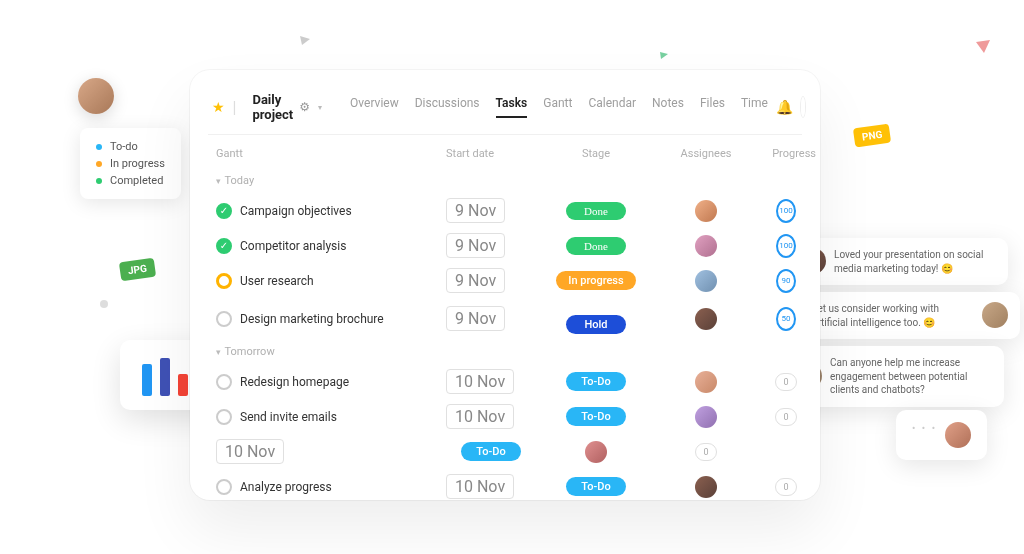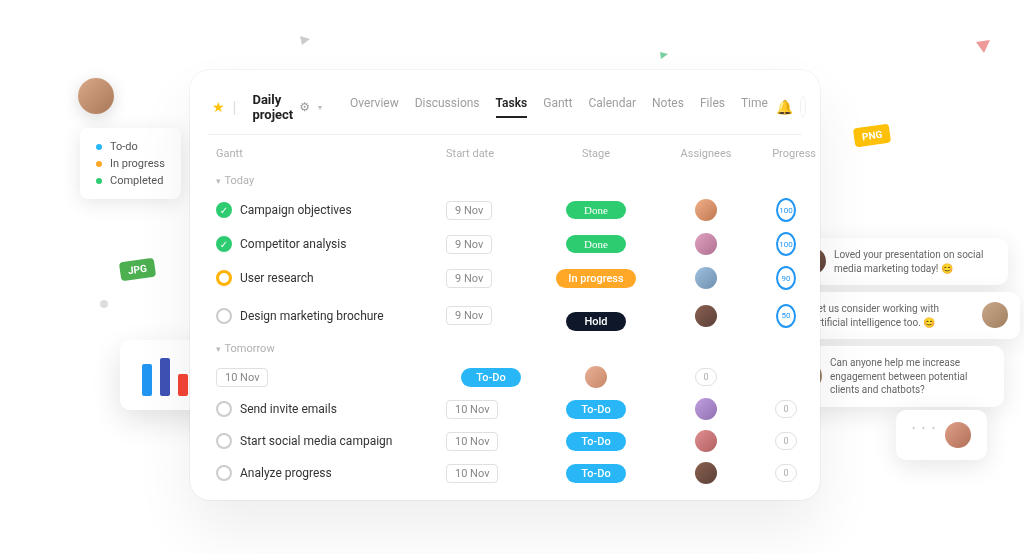--- a/index.html
+++ b/index.html
@@ -61,24 +61,24 @@
 }
 .task-name { display:flex; align-items:center; gap:8px; }
 .chk { width:16px; height:16px; border-radius:50%; border:2px solid #ccc; display:flex; align-items:center; justify-content:center; font-size:10px;}
 .chk.done { background:#2ecc71; border-color:#2ecc71; color:#fff;}
 .chk.prog { border-color:#ffb300; border-width:3px;}
 .pill {
   display:inline-block; min-width:60px; text-align:center; padding:3px 12px; border-radius:12px; font-size:11px; color:#fff; font-weight:500;
 }
 .pill.done { background:#2ecc71;font-family:Liberation Serif, serif; }
 .pill.prog { background:#ffa726; }
-.pill.hold { background:#0f172a;margin-top:12px; }
+.pill.hold { background:#1d4ed8;margin-top:12px; }
 .pill.todo { background:#29b6f6; }
 .date-pill {
-  display:inline-block; padding:2px 8px; border:1px solid #e0e0e0; border-radius:4px; font-size:11px; color:#888;
+  display:inline-block; padding:2px 8px; border:1px solid #e0e0e0; border-radius:4px; font-size:16px; color:#888;
 }
 .assignee { width:22px; height:22px; border-radius:50%; box-shadow:0 0 0 2px #fff; justify-self:center;}
 .progress-ring {
   width:20px; height:24px; border-radius:50%; border:2px solid #2196f3; display:flex; align-items:center; justify-content:center; font-size:8px; color:#2196f3; justify-self:center; position:relative;
 }
 .progress-zero { width:22px; height:18px; border:1px solid #e0e0e0; border-radius:12px; display:flex; align-items:center; justify-content:center; font-size:9px; color:#aaa; justify-self:center;}
 .legend {
   position:absolute; left:80px; top:128px; background:#fff; border-radius:8px; box-shadow:0 4px 20px rgba(0,0,0,0.1); padding:10px 16px; font-size:11px; color:#555;
 }
 .legend div { display:flex; align-items:center; gap:8px; padding:2px 0;}
@@ -228,40 +228,40 @@
           <span class="chk "></span>
           <span>Design marketing brochure</span>
         </div>
         <div><span class="date-pill">9 Nov</span></div>
         <div style="text-align: center;"><span class="pill hold">Hold</span></div>
         <div class="assignee" style="background: linear-gradient(135deg, rgb(139, 96, 80), rgb(90, 64, 56));"></div>
         <div class="progress-ring">50</div>
       </div>
       <div class="section-hdr"><span class="chev">▾</span>Tomorrow</div>
       <div class="row">
+        <div class="task-name">
+          <span class="chk "></span>
+          <span>Redesign homepage</span>
+        </div>
         <div><span class="date-pill">10 Nov</span></div>
         <div style="text-align: center;"><span class="pill todo">To-Do</span></div>
         <div class="assignee" style="background: linear-gradient(135deg, rgb(232, 176, 152), rgb(200, 136, 104));"></div>
         <div class="progress-zero">0</div>
       </div>
       <div class="row">
         <div class="task-name">
           <span class="chk "></span>
           <span>Send invite emails</span>
         </div>
         <div><span class="date-pill">10 Nov</span></div>
         <div style="text-align: center;"><span class="pill todo">To-Do</span></div>
         <div class="assignee" style="background: linear-gradient(135deg, rgb(192, 160, 224), rgb(144, 112, 176));"></div>
         <div class="progress-zero">0</div>
       </div>
       <div class="row">
-        <div class="task-name">
-          <span class="chk "></span>
-          <span>Start social media campaign</span>
-        </div>
         <div><span class="date-pill">10 Nov</span></div>
         <div style="text-align: center;"><span class="pill todo">To-Do</span></div>
         <div class="assignee" style="background: linear-gradient(135deg, rgb(224, 144, 144), rgb(176, 96, 96));"></div>
         <div class="progress-zero">0</div>
       </div>
       <div class="row">
         <div class="task-name">
           <span class="chk "></span>
           <span>Analyze progress</span>
         </div>

